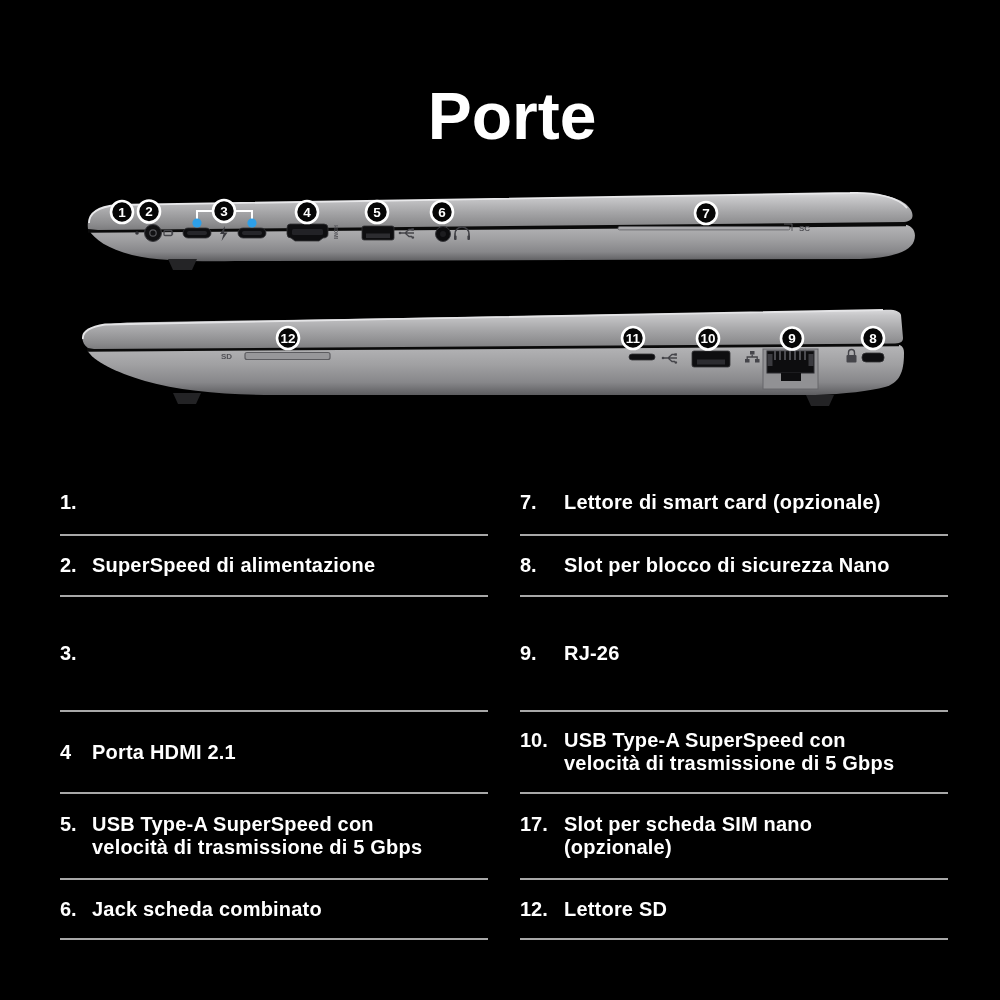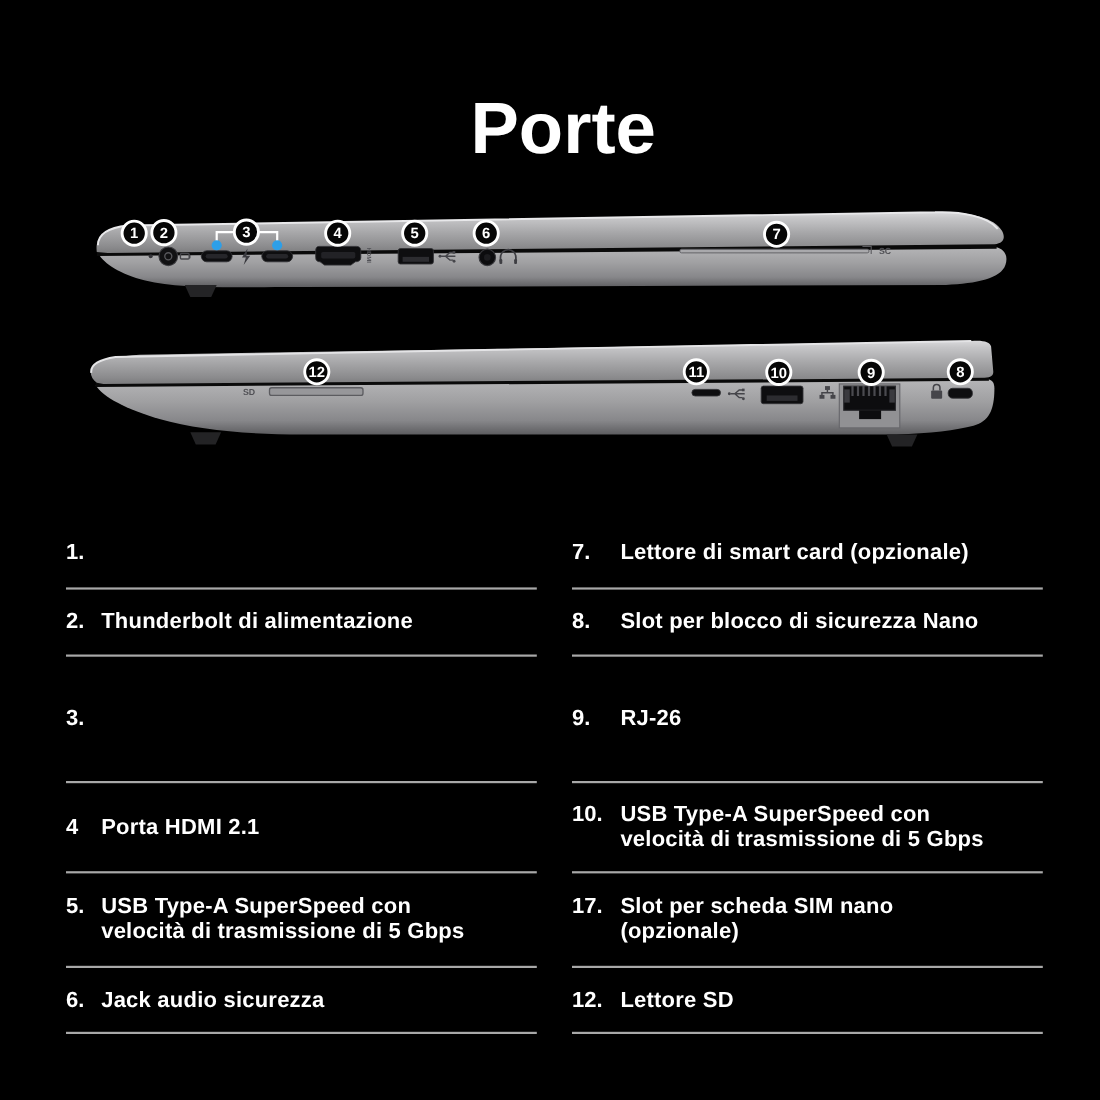--- a/index.html
+++ b/index.html
@@ -221,21 +221,21 @@
 <div class="ports">
   <div class="col col-left">
     <div class="item h1">
       <div class="inner">
         <span class="num">1.</span>
       </div>
     </div>
     <div class="item h2">
       <div class="inner">
         <span class="num">2.</span>
-        <span class="txt">Thunderbolt di alimentazione</span>
+        <span class="txt">SuperSpeed di alimentazione</span>
       </div>
     </div>
     <div class="item h3">
       <div class="inner">
         <span class="num">3.</span>
       </div>
     </div>
     <div class="item h4">
       <div class="inner">
         <span class="num">4</span>
@@ -245,21 +245,21 @@
     <div class="item h5">
       <div class="inner">
         <span class="num">5.</span>
         <span class="txt">USB Type-A SuperSpeed con
 velocità di trasmissione di 5 Gbps</span>
       </div>
     </div>
     <div class="item h6">
       <div class="inner">
         <span class="num">6.</span>
-        <span class="txt">Jack audio sicurezza</span>
+        <span class="txt">Jack scheda combinato</span>
       </div>
     </div>
   </div>
 
   <div class="col col-right">
     <div class="item h1">
       <div class="inner">
         <span class="num">7.</span>
         <span class="txt">Lettore di smart card (opzionale)</span>
       </div>

